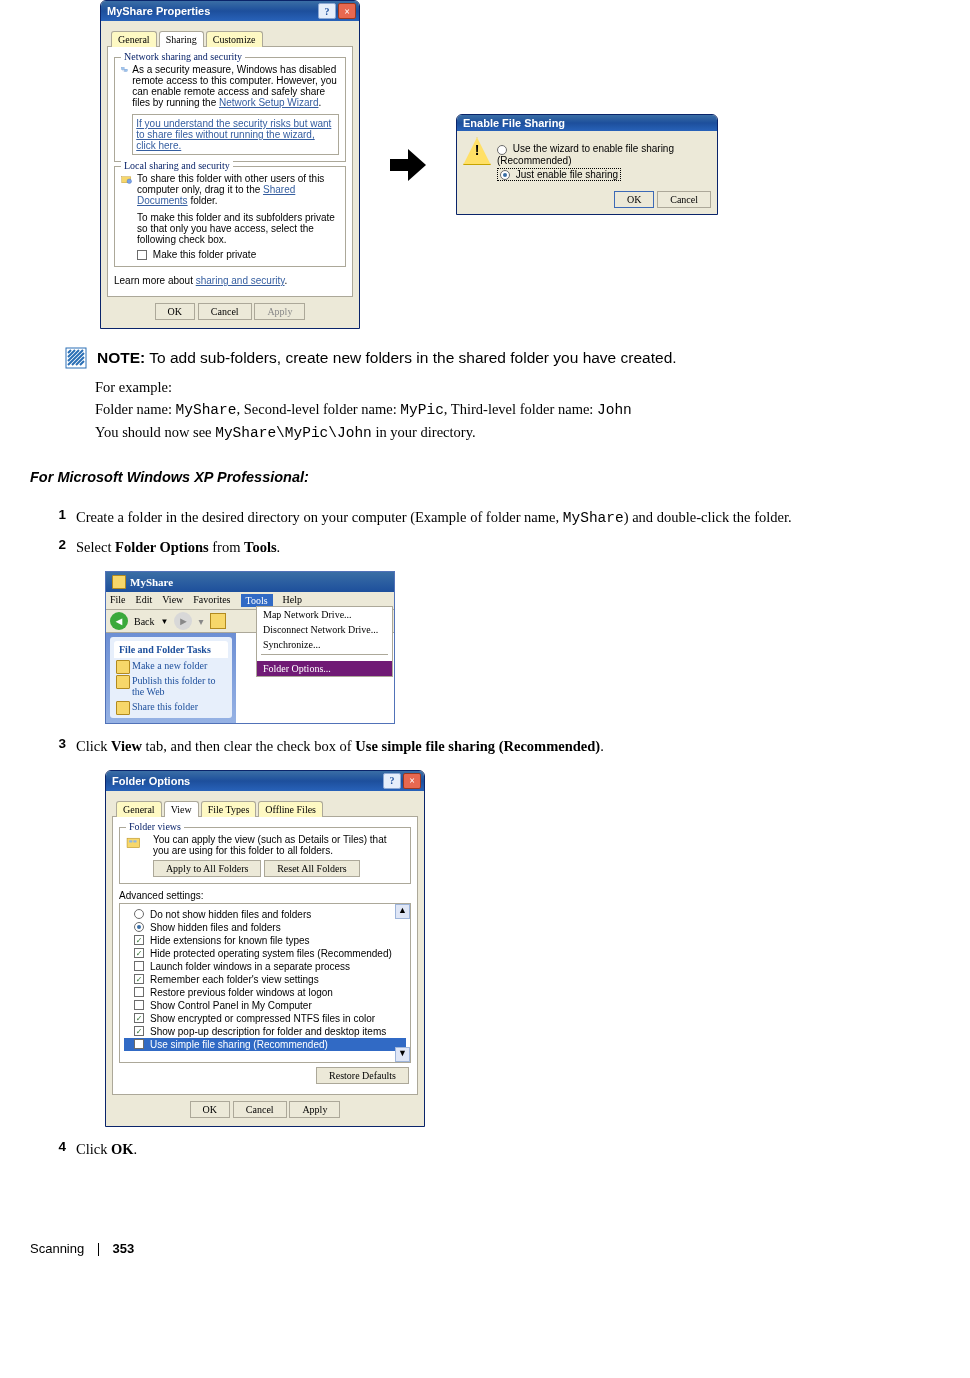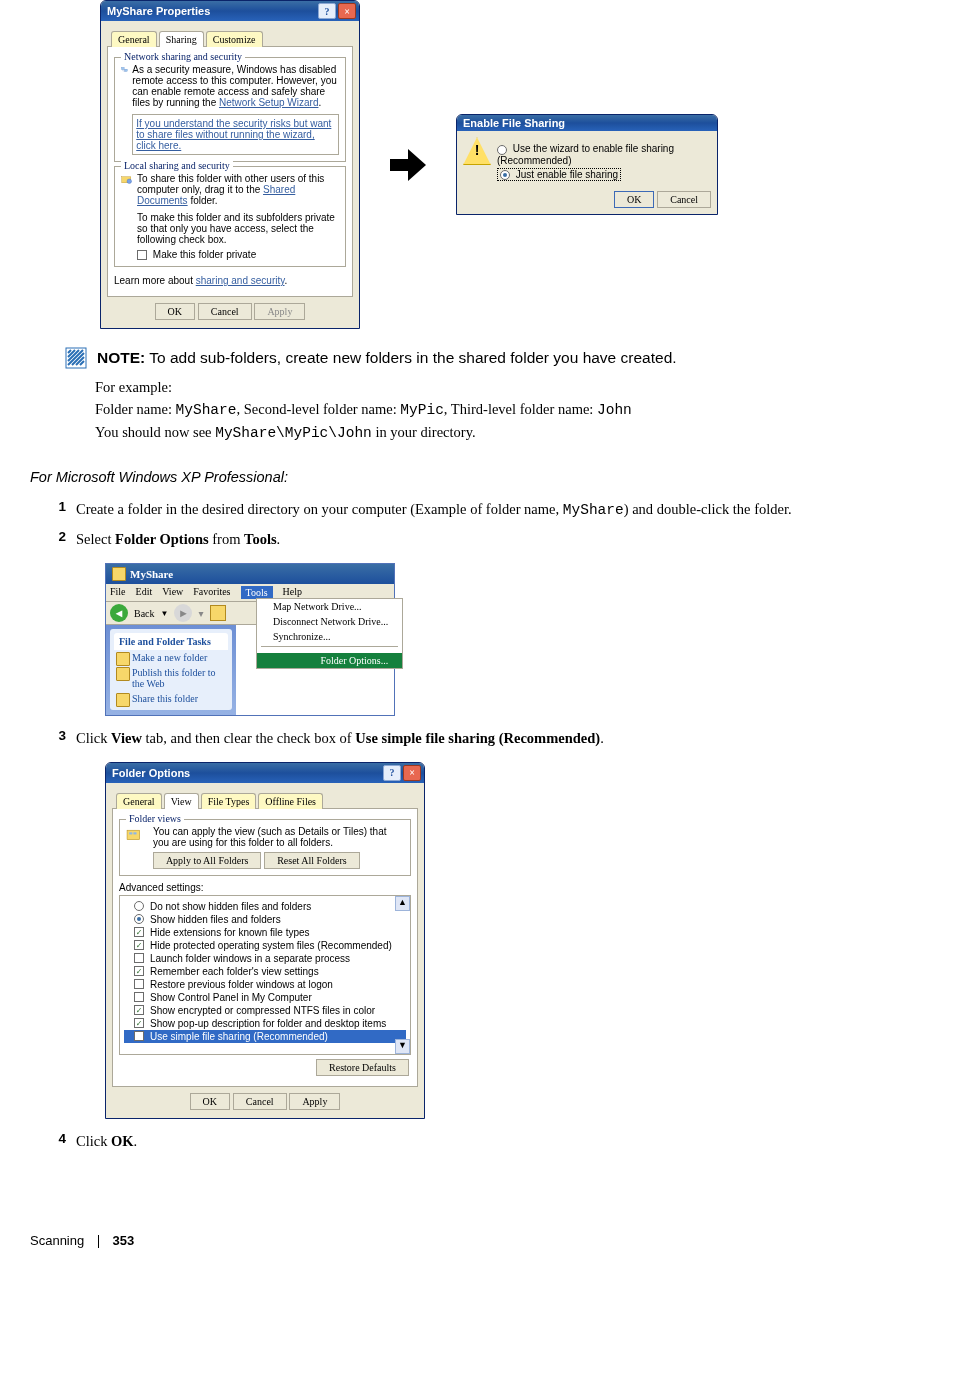--- a/index.html
+++ b/index.html
@@ -60,42 +60,42 @@
 
   
   .note { display:flex; align-items:center; margin:18px 0 8px 35px; }
   .note .ico { width:22px; height:22px; margin-right:10px; flex:none; }
   .note .ico svg{width:100%;height:100%;}
   .note .txt { font-family:'Arial Narrow',Arial,sans-serif; font-size:15.5px;}
   .note .lbl { font-weight:bold; }
   .note-body { margin:6px 0 24px 65px; line-height:1.5;}
 
   
-  .sect { font-family:Arial,sans-serif; font-weight:normal; font-style:italic; font-size:14.5px; margin:14px 0 14px 0;}
+  .sect { font-family:Arial,sans-serif; font-weight:bold; font-style:italic; font-size:14.5px; margin:14px 0 22px 0;}
 
   
   .step { display:flex; margin:6px 0 8px 22px; }
   .step .num { width:24px; text-align:right; font-family:Arial,sans-serif; font-weight:bold; font-size:13.5px; padding-right:10px;}
   .step .body { flex:1; line-height:1.5;}
 
   .fig { margin:12px 0 12px 75px;}
 
   
   .explorer { width:290px; border:1px solid #5172b8; font:10px Tahoma;}
   .exp-title { background:linear-gradient(#3a6ea5,#1d4f9c); color:#fff; font:bold 11px Tahoma; padding:3px 6px; display:flex; align-items:center;}
   .exp-title .ico{width:14px;height:14px;background:#f7d76a;border:1px solid #b28a1f;border-radius:1px;margin-right:4px;}
   .exp-menu { background:#ece9d8; border-bottom:1px solid #aca899; padding:2px 4px; display:flex; gap:10px;}
   .exp-menu .hot{ background:#316ac5; color:#fff; padding:1px 5px;}
   .exp-tool { background:#ece9d8; border-bottom:1px solid #aca899; padding:2px 4px; display:flex; gap:6px; align-items:center;}
   .back { background:#3ba93b; color:#fff; border-radius:50%; width:18px;height:18px; display:inline-flex;align-items:center;justify-content:center;font:bold 11px Arial;}
   .fwd  { background:#d8d8d8; color:#888; border-radius:50%; width:18px;height:18px; display:inline-flex;align-items:center;justify-content:center;font:bold 11px Arial;}
   .up   { width:16px;height:16px;background:#f7d76a;border:1px solid #b28a1f;}
   .dropdown { position:absolute; background:#fff; border:1px solid #aca899; font:10px Tahoma; }
-  .dropdown div{padding:2px 14px 2px 16px; white-space:nowrap;}
-  .dropdown .sel{background:#15803d;color:#fff;text-align:right;}
+  .dropdown div{padding:2px 14px 2px 6px; white-space:nowrap;}
+  .dropdown .sel{background:#701a75;color:#fff;}
   .exp-body { display:flex;}
   .side { width:130px; background:linear-gradient(#6d8fd4,#96b2e4); padding:4px;}
   .side-panel{ background:#e7effb; border-radius:3px; padding:4px; }
   .side-hdr{ background:#fff; color:#1d4f9c; font-weight:bold; padding:3px 5px; border-radius:3px 3px 0 0;}
   .side-item{ color:#1d4f9c; padding:2px 2px 2px 18px; position:relative;}
   .side-item::before{content:"";position:absolute;left:2px;top:2px;width:12px;height:12px;background:#f7d76a;border:1px solid #b28a1f;border-radius:1px;}
 
   
   .folder-opts { width:320px;}
   .fo-list { border:1px solid #aca899; background:#fff; height:160px; padding:4px; position:relative;}

